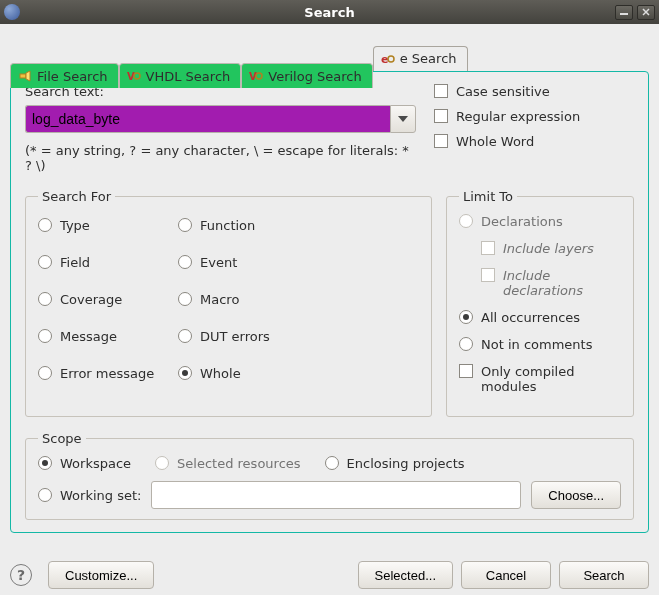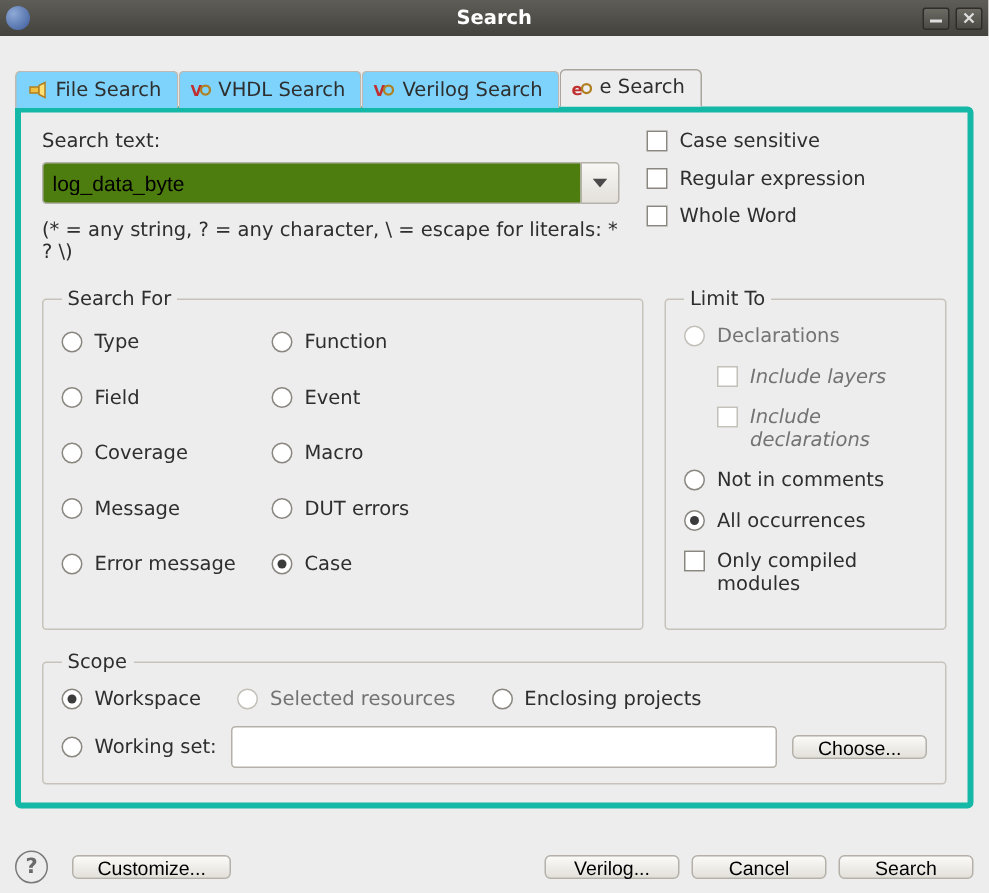--- a/index.html
+++ b/index.html
@@ -57,48 +57,48 @@
     background: #ededed;
   }
   .tabs {
     display: flex;
     position: relative;
     margin-top: 16px;
   }
   .tab {
     border: 1px solid #bdb9b2;
     border-bottom: none;
-    background: #7dd3fc;
+    background: #22c55e;
     padding: 4px 10px 4px 6px;
     margin-right: 0;
     border-top-left-radius: 4px;
     border-top-right-radius: 4px;
     display: flex;
     align-items: center;
     gap: 4px;
     cursor: pointer;
     font-size: 13px;
     position: relative;
-    top: 1px;
+    top: 17px;
   }
   .tab.active {
     background: #ededed;
     border-color: #a9a59d;
     z-index: 2;
     top: 0;
     padding-bottom: 5px;
   }
   .tab .tab-icon {
     width: 16px; height: 14px;
     display: inline-flex;
     align-items: center;
     justify-content: center;
   }
   .tab-panel {
-    border: 4px solid #14b8a6;
+    border: 1px solid #14b8a6;
     border-radius: 0 4px 4px 4px;
     padding: 12px 14px;
     background: #ededed;
   }
   .top-row {
     display: flex;
     gap: 18px;
   }
   .left-col { flex: 1; }
   .right-col { width: 200px; }
@@ -106,21 +106,21 @@
   .combo {
     display: flex;
     width: 100%;
   }
   .combo input {
     flex: 1;
     padding: 4px 6px;
     font-size: 14px;
     border: 1px solid #b5b1a9;
     border-right: none;
-    background: #4d7c0f;
+    background: #a21caf;
     border-radius: 3px 0 0 3px;
     height: 28px;
   }
   .combo .dd {
     width: 26px;
     height: 28px;
     border: 1px solid #b5b1a9;
     background: linear-gradient(to bottom, #f8f7f5, #e3e0da);
     border-radius: 0 3px 3px 0;
     display: flex;
@@ -201,21 +201,21 @@
   .scope-row2 input[type=text] {
     flex: 1;
     height: 28px;
     padding: 4px 6px;
     border: 1px solid #b5b1a9;
     background: #fff;
     border-radius: 3px;
     font-size: 13px;
   }
   .btn {
-    height: 16px;
+    height: 28px;
     padding: 0 16px;
     border: 1px solid #b5b1a9;
     background: linear-gradient(to bottom, #fbfaf8, #e3e0da);
     border-radius: 4px;
     font-size: 13px;
     cursor: pointer;
     display: inline-flex;
     align-items: center;
     justify-content: center;
   }
@@ -368,48 +368,48 @@
               <span>DUT errors</span>
             </div>
           <div class="rad-row">
               <span class="rad"></span>
               <span>Error message</span>
             </div>
           <div class="rad-row">
               <span class="rad">
                 <span class="dot"></span>
               </span>
-              <span>Case</span>
+              <span>Whole</span>
             </div>
         </div>
       </fieldset>
 
       <fieldset class="limit-to">
         <legend>Limit To</legend>
         <div class="rad-row disabled">
             <span class="rad"></span>
             <span>Declarations</span>
           </div>
         <div class="chk-row disabled indent">
             <span class="chk"></span>
             <span>Include layers</span>
           </div>
         <div class="chk-row disabled indent">
             <span class="chk"></span>
             <span>Include declarations</span>
           </div>
         <div class="rad-row">
-            <span class="rad"></span>
-            <span>Not in comments</span>
-          </div>
-        <div class="rad-row">
             <span class="rad">
               <span class="dot"></span>
             </span>
             <span>All occurrences</span>
+          </div>
+        <div class="rad-row">
+            <span class="rad"></span>
+            <span>Not in comments</span>
           </div>
         <div class="chk-row">
             <span class="chk"></span>
             <span>Only compiled modules</span>
           </div>
       </fieldset>
     </div>
 
     <fieldset class="scope-fs">
       <legend>Scope</legend>
@@ -437,17 +437,17 @@
         <input type="text" value="" style="">
         <button class="btn">Choose...</button>
       </div>
     </fieldset>
   </div>
 
   <div class="footer">
     <div class="help">?</div>
     <button class="btn">Customize...</button>
     <div class="spacer"></div>
-    <button class="btn" style="min-width:90px">Verilog...</button>
+    <button class="btn" style="min-width:90px">Selected...</button>
     <button class="btn" style="min-width:90px">Cancel</button>
     <button class="btn" style="min-width:90px">Search</button>
   </div>
 </div>
 
 </body></html>

